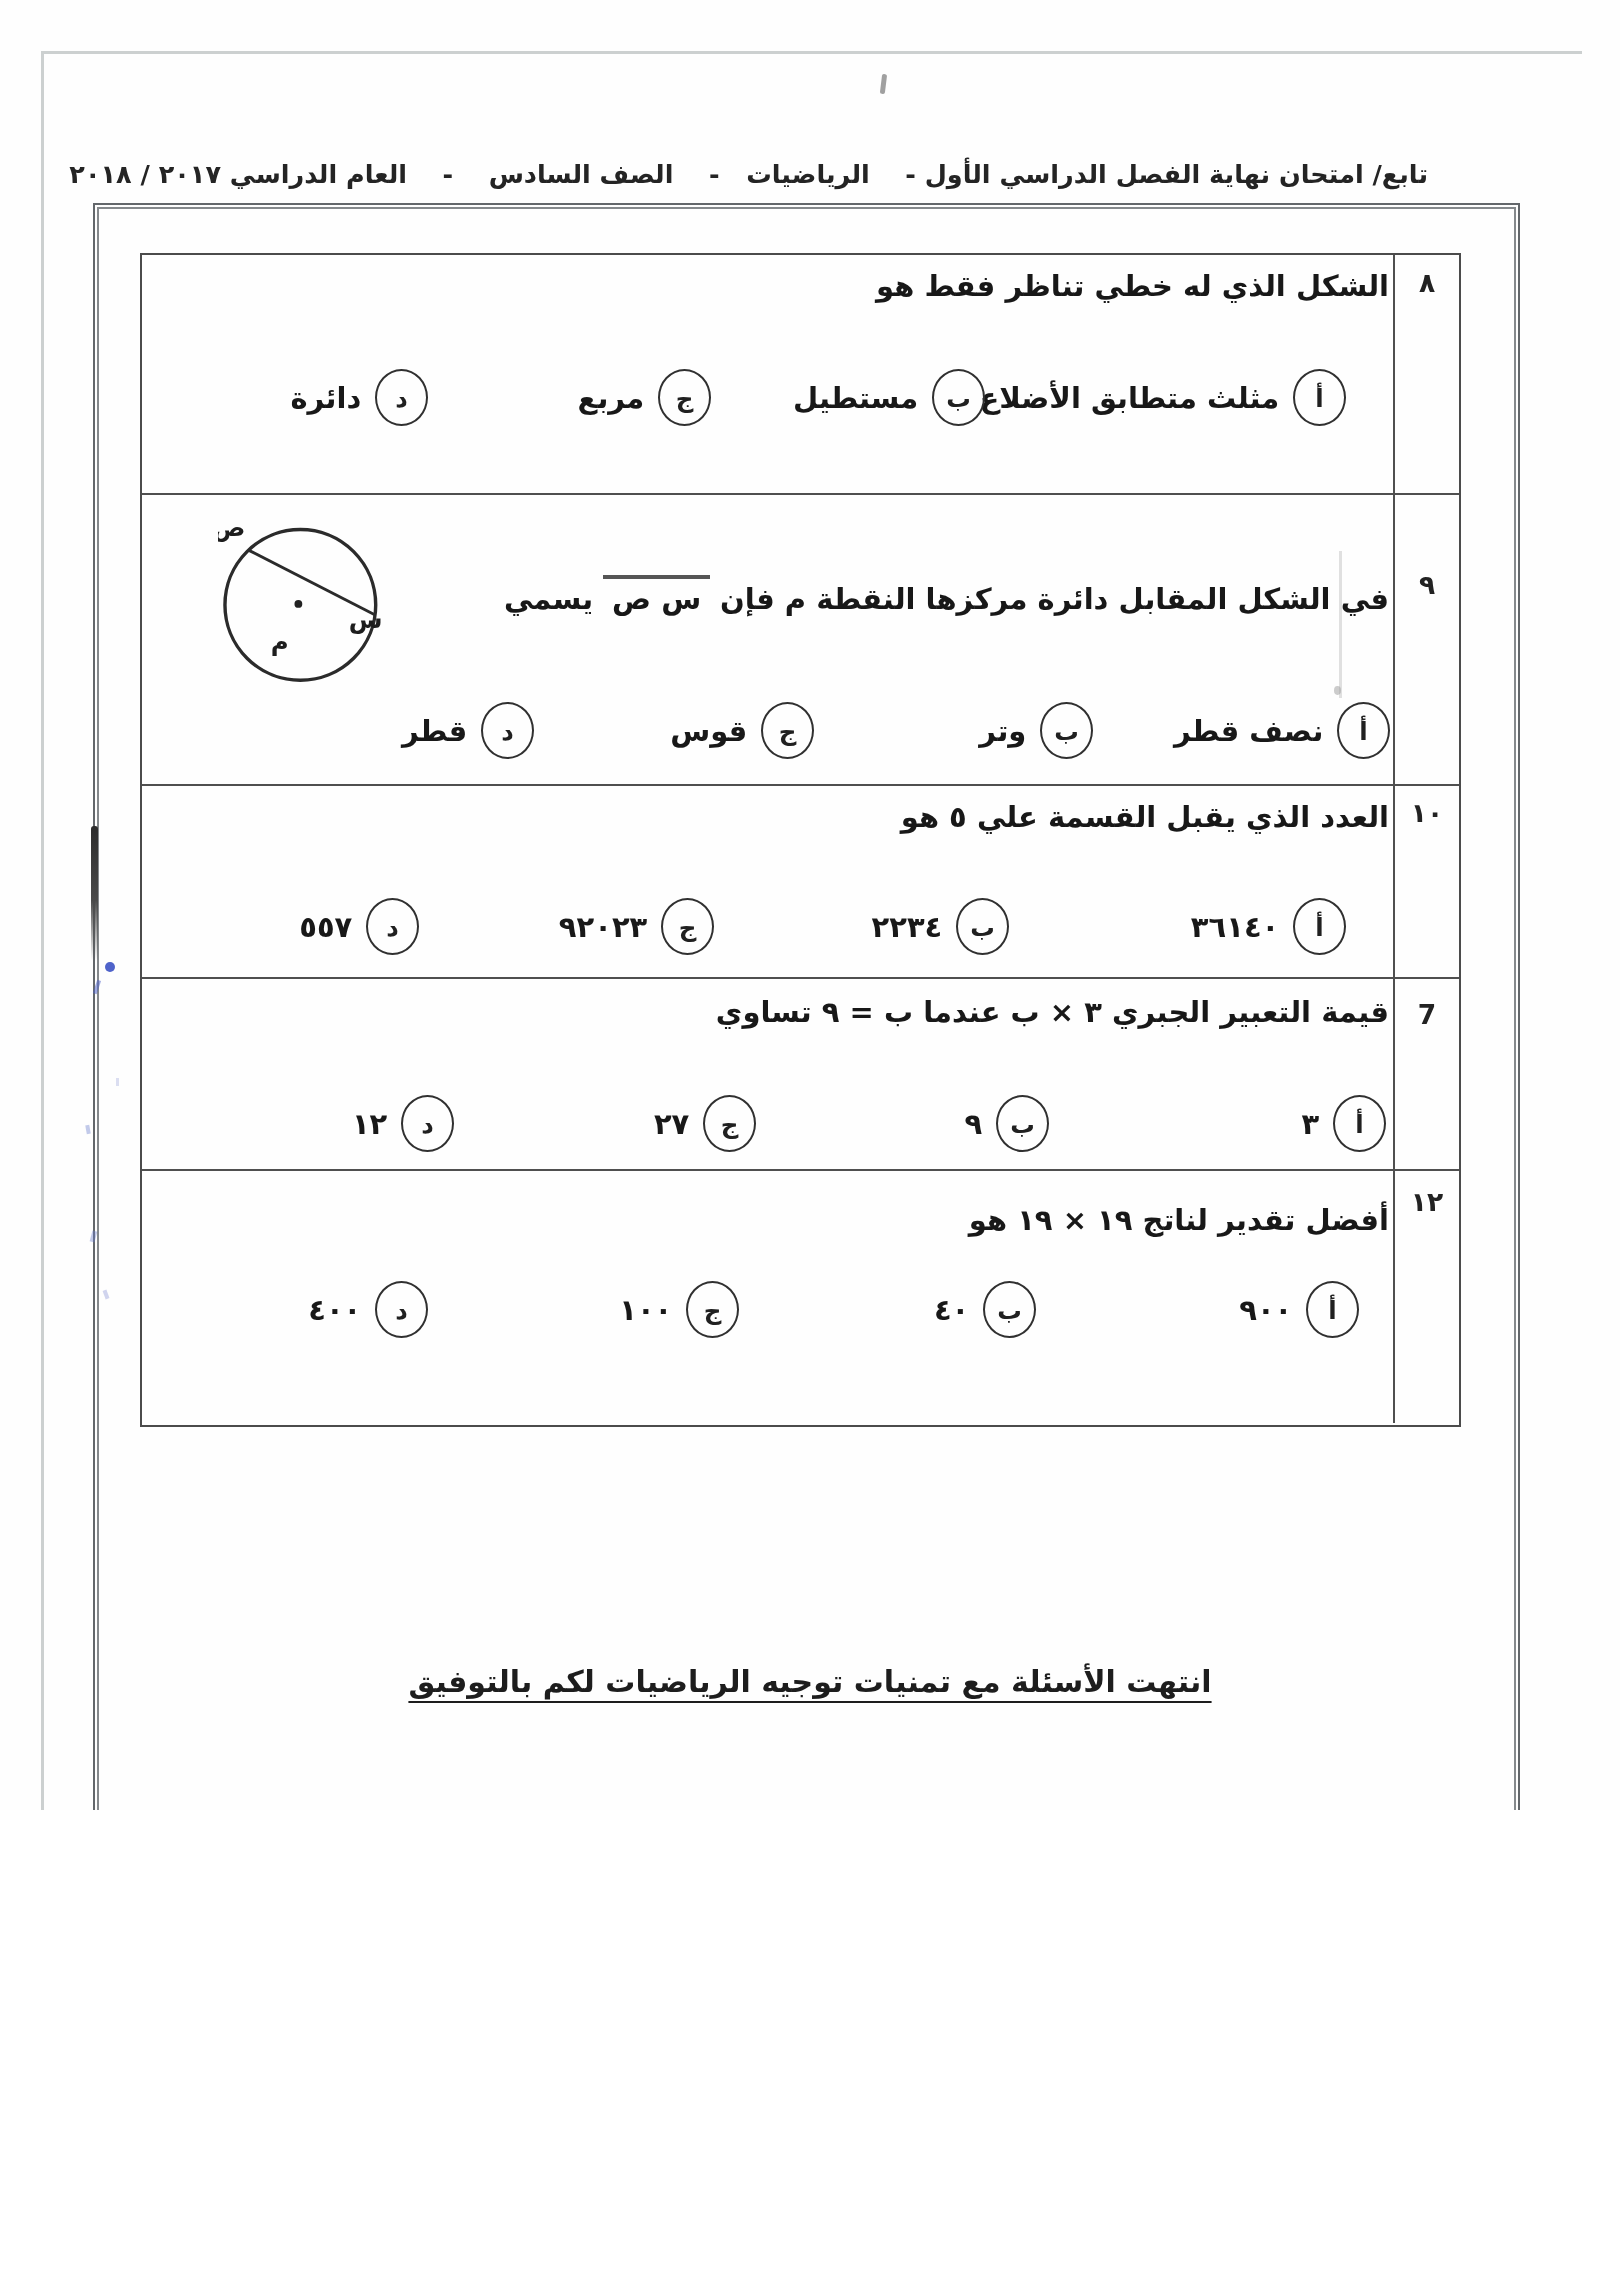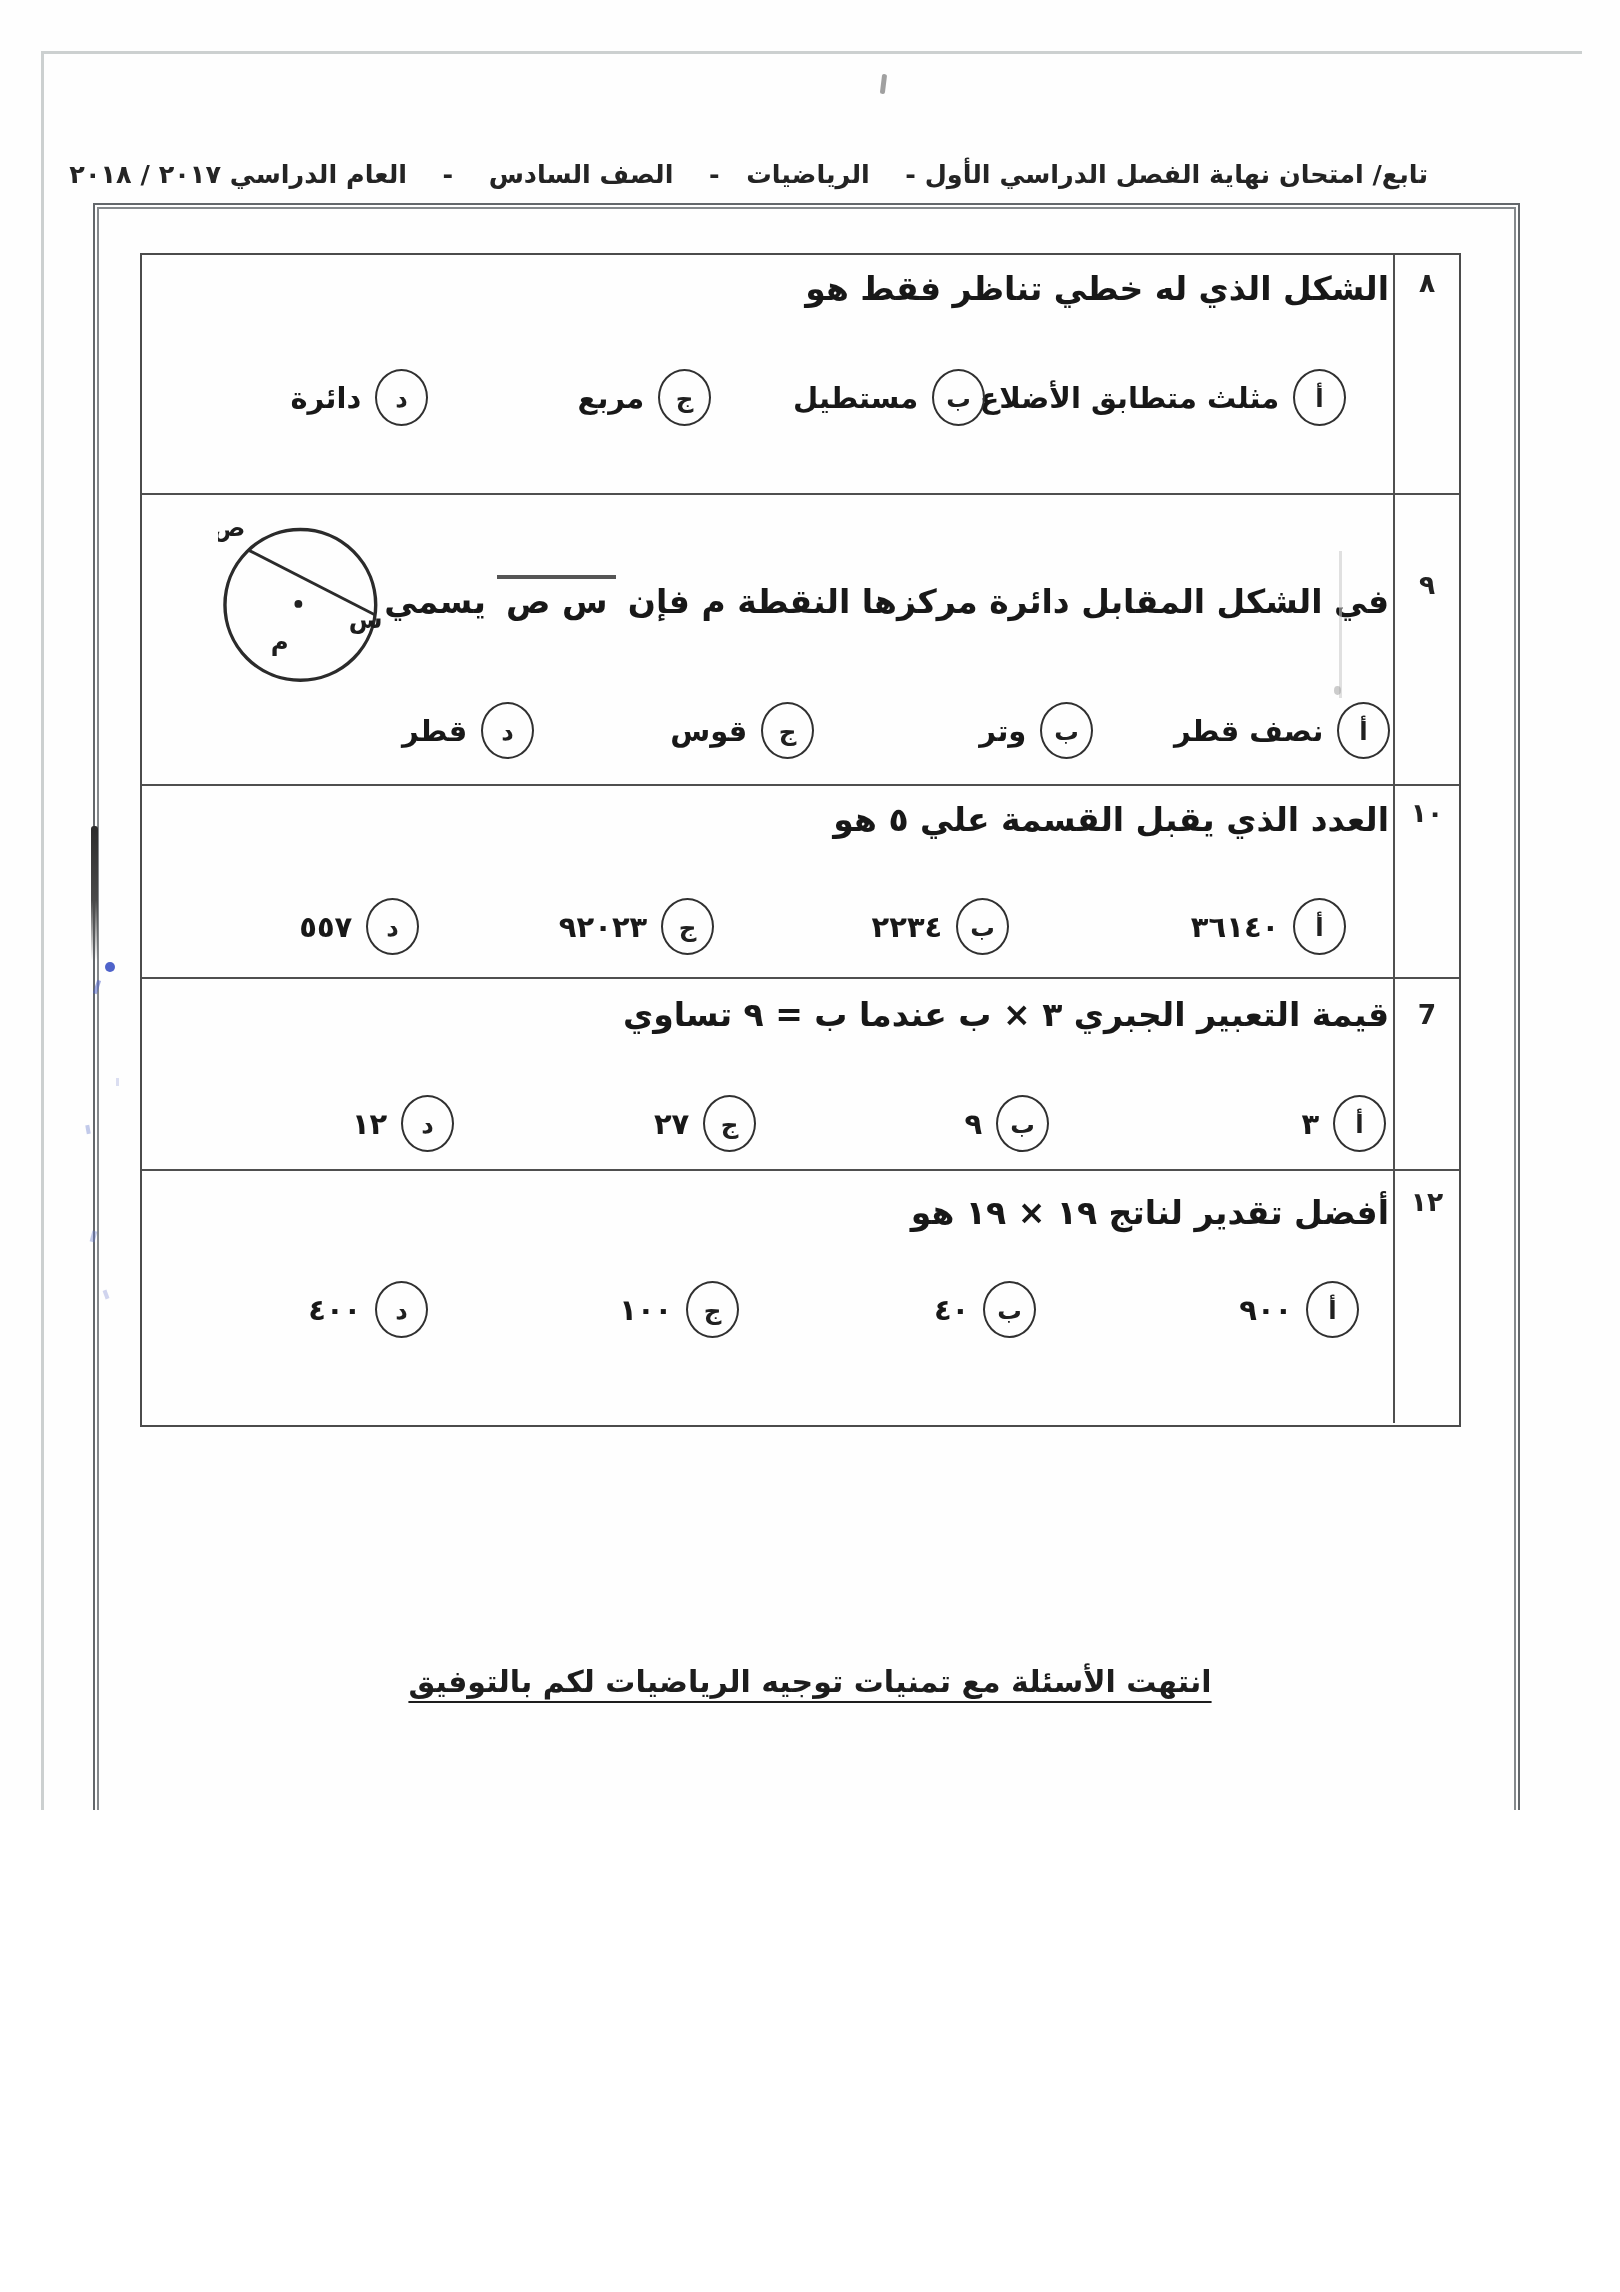--- a/index.html
+++ b/index.html
@@ -14,21 +14,21 @@
   .outer{position:absolute;left:93px;top:203px;width:1423px;height:1855px;
          border:2.9px solid #63676b;z-index:1;}
   .outer-inner{position:absolute;inset:2px;border:2.9px solid #85898c;}
   
   .qtable{position:absolute;left:140px;top:253px;width:1321px;height:1174px;
           border:2.9px solid #4b4b4b;box-sizing:border-box;background:transparent;z-index:2;}
   .qrow{position:relative;border-bottom:2px solid #4f4f4f;box-sizing:border-box;}
   .qrow.last{border-bottom:none;}
   .numcell{position:absolute;top:0;bottom:0;right:0;width:66px;border-left:2px solid #4f4f4f;
            text-align:center;font-size:26.5px;font-weight:bold;box-sizing:border-box;color:#222;}
-  .qtext{position:absolute;font-size:33px;font-weight:bold;white-space:nowrap;color:#181818;}
+  .qtext{position:absolute;font-size:29px;font-weight:bold;white-space:nowrap;color:#181818;}
   .opt{position:absolute;display:flex;align-items:center;gap:13.7px;height:61px;}
   .circle{width:53px;height:57px;border:2.9px solid #303030;border-radius:50%;display:flex;
           align-items:center;justify-content:center;font-size:24.5px;font-weight:bold;
           flex:0 0 auto;box-sizing:border-box;padding-top:2.9px;color:#202020;background:transparent;}
   .optlabel{font-size:29px;font-weight:bold;white-space:nowrap;color:#181818;margin-left:20px;}
   .seg{display:inline-block;border-top:4.9px solid #555;padding:2.9px 8.8px 0;}
   .closing{position:absolute;top:1664px;left:0;width:100%;text-align:center;font-size:30px;
            font-weight:bold;text-decoration:underline;text-underline-offset:8.8px;
            text-decoration-thickness:2px;color:#1d1d1d;z-index:2;}
   .pagenum{position:absolute;top:2080px;left:0;width:100%;text-align:center;font-size:26.5px;
@@ -145,21 +145,21 @@
         <span class="optlabel">٢٧</span>
       </div>
       <div class="opt" style="top:114px;right:1005px;">
         <div class="circle">د</div>
         <span class="optlabel">١٢</span>
       </div>
     </div>
 
     <div class="qrow last" style="height:252px;">
       <div class="numcell" style="padding-top:14.7px;">١٢</div>
-      <div class="qtext" style="top:22px;right:70px;">أفضل تقدير لناتج ١٩ × ١٩ هو</div>
+      <div class="qtext" style="top:32px;right:70px;">أفضل تقدير لناتج ١٩ × ١٩ هو</div>
       <div class="opt" style="top:108px;right:100px;">
         <div class="circle">أ</div>
         <span class="optlabel">٩٠٠</span>
       </div>
       <div class="opt" style="top:108px;right:423px;">
         <div class="circle">ب</div>
         <span class="optlabel">٤٠</span>
       </div>
       <div class="opt" style="top:108px;right:720px;">
         <div class="circle">ج</div>

